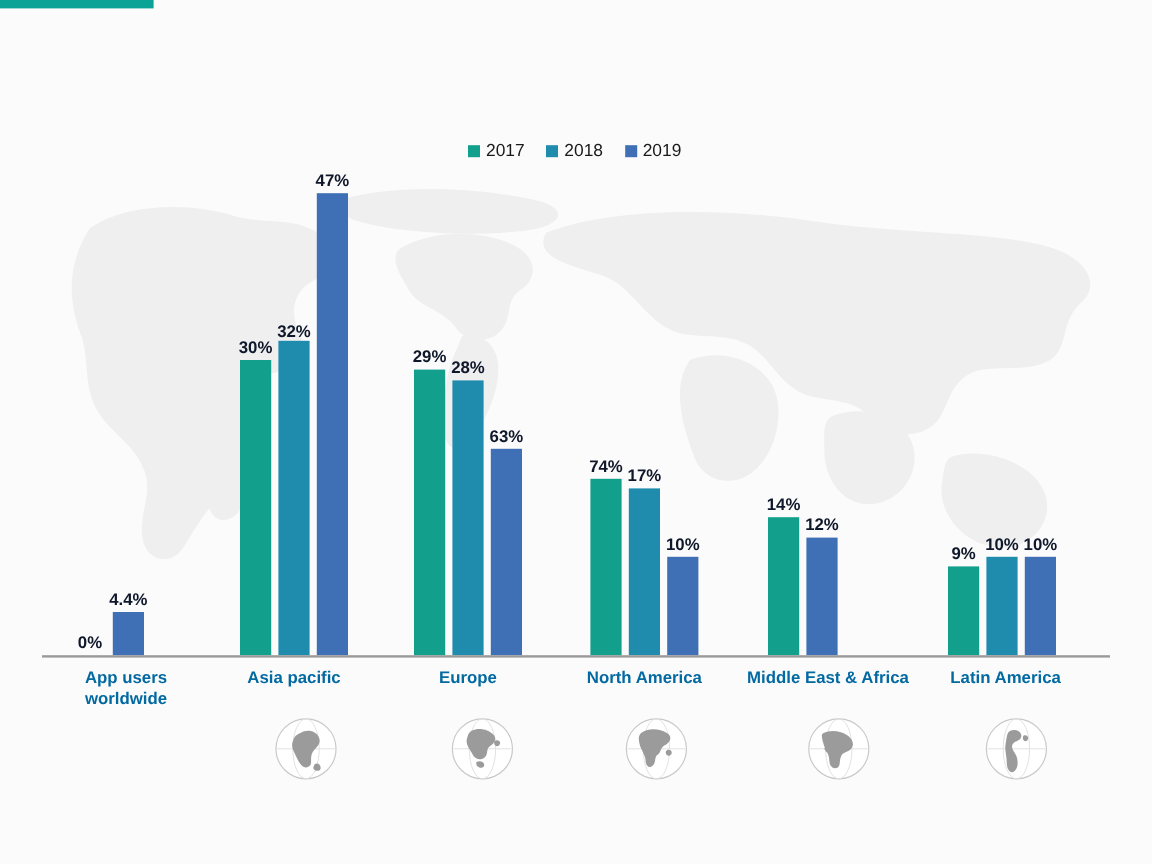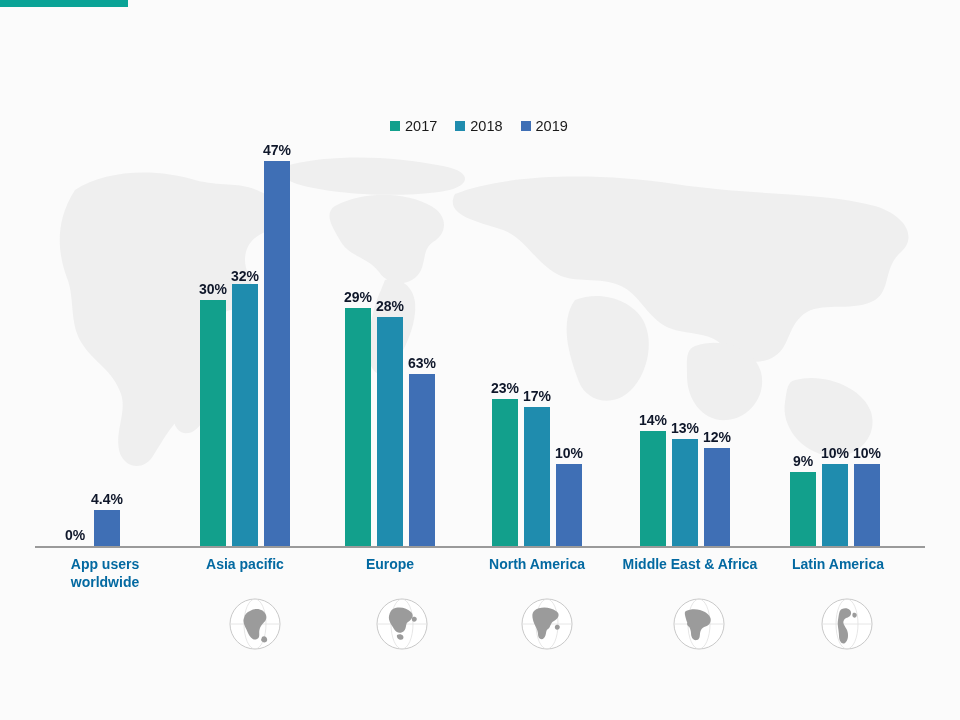--- a/index.html
+++ b/index.html
@@ -238,42 +238,38 @@
           </div>
           <div class="bar-wrap">
             <span class="bar-label" style="bottom: 176.099px;">63%</span>
             <span class="bar-rect" style="height: 172.099px; background: rgb(63, 111, 181);"></span>
           </div>
         </div>
       </div>
       <div class="group" style="left: 457px;">
         <div class="bars">
           <div class="bar-wrap">
-            <span class="bar-label" style="bottom: 151.514px;">23%</span>
+            <span class="bar-label" style="bottom: 151.514px;">74%</span>
             <span class="bar-rect" style="height: 147.514px; background: rgb(18, 160, 140);"></span>
           </div>
           <div class="bar-wrap">
             <span class="bar-label" style="bottom: 143.318px;">17%</span>
             <span class="bar-rect" style="height: 139.318px; background: rgb(31, 140, 174);"></span>
           </div>
           <div class="bar-wrap">
             <span class="bar-label" style="bottom: 85.952px;">10%</span>
             <span class="bar-rect" style="height: 81.952px; background: rgb(63, 111, 181);"></span>
           </div>
         </div>
       </div>
       <div class="group" style="left: 605px;">
         <div class="bars">
           <div class="bar-wrap">
             <span class="bar-label" style="bottom: 118.733px;">14%</span>
             <span class="bar-rect" style="height: 114.733px; background: rgb(18, 160, 140);"></span>
-          </div>
-          <div class="bar-wrap">
-            <span class="bar-label" style="bottom: 110.538px;">13%</span>
-            <span class="bar-rect" style="height: 106.538px; background: rgb(31, 140, 174);"></span>
           </div>
           <div class="bar-wrap">
             <span class="bar-label" style="bottom: 102.342px;">12%</span>
             <span class="bar-rect" style="height: 98.3424px; background: rgb(63, 111, 181);"></span>
           </div>
         </div>
       </div>
       <div class="group" style="left: 755px;">
         <div class="bars">
           <div class="bar-wrap">

